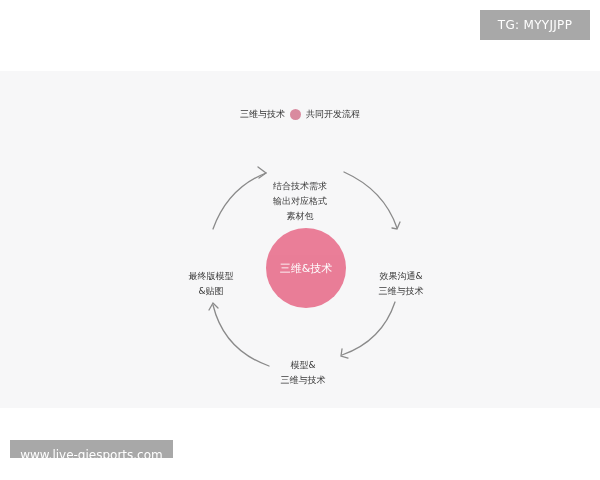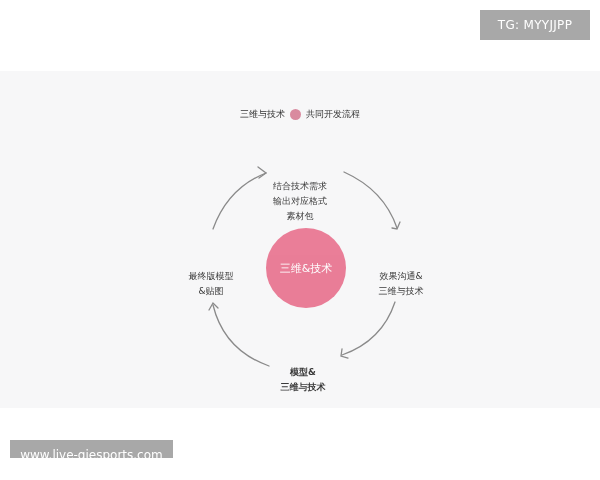--- a/index.html
+++ b/index.html
@@ -147,21 +147,21 @@
     <span>结合技术需求</span>
     <span>输出对应格式</span>
     <span>素材包</span>
   </div>
 
   <div class="node" style="left:368px; top:249px; width:66px;">
     <span>效果沟通&amp;</span>
     <span>三维与技术</span>
   </div>
 
-  <div class="node" style="left:270px; top:345px; width:66px;font-weight:bold;">
+  <div class="node" style="left:270px; top:338px; width:66px;">
     <span>模型&amp;</span>
     <span>三维与技术</span>
   </div>
 
   <div class="node" style="left:178px; top:249px; width:66px;">
     <span>最终版模型</span>
     <span>&amp;贴图</span>
   </div>
 
   <div class="watermark-bottom">www.live-qiesports.com</div>

